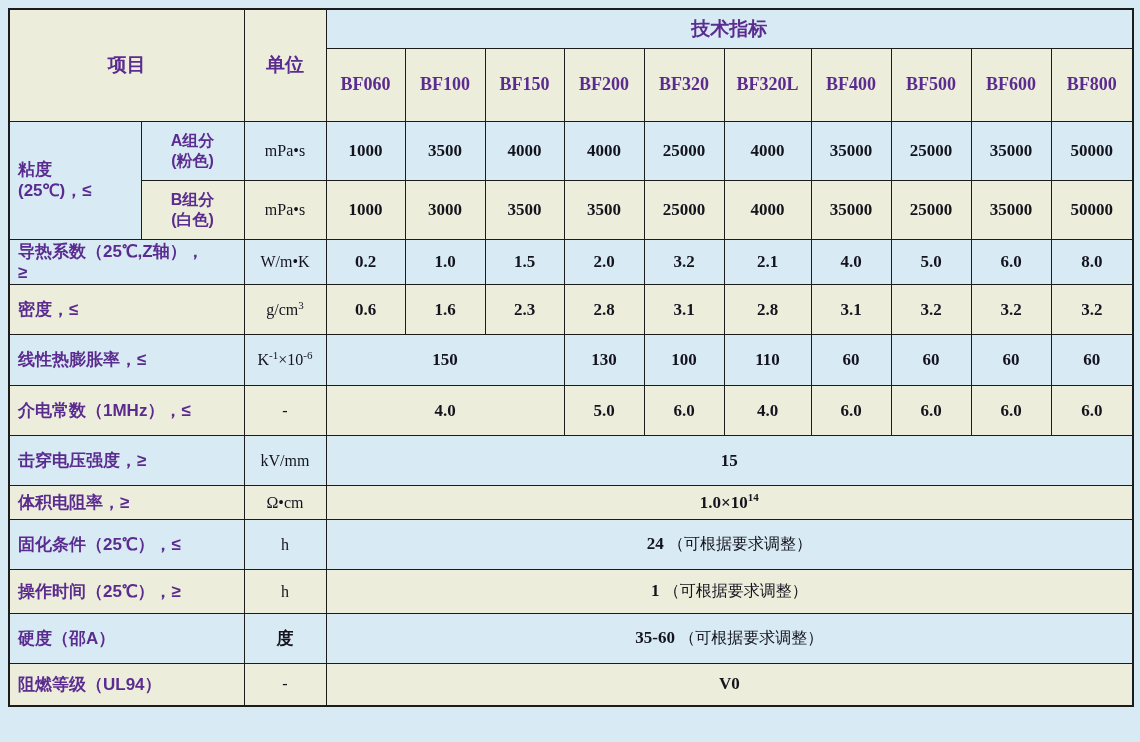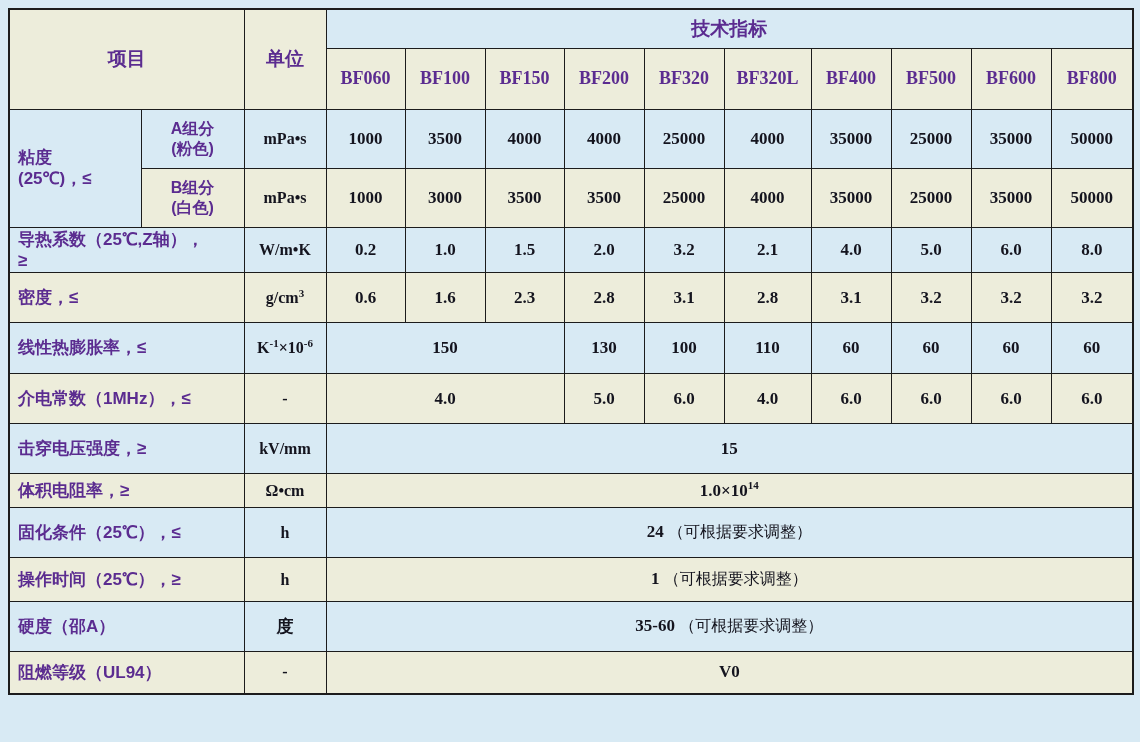--- a/index.html
+++ b/index.html
@@ -45,38 +45,38 @@
     text-align:left;padding-left:8px;
     font-family:"Liberation Sans",sans-serif;
     font-weight:bold;color:var(--purple);font-size:17px;line-height:1.25;
   }
   .sub{
     font-family:"Liberation Sans",sans-serif;
     font-weight:bold;color:var(--purple);font-size:16px;line-height:1.2;
   }
   .unit{
     font-family:"Liberation Serif",serif;
-    font-weight:bold;color:var(--ink);font-size:16px;
+    font-weight:normal;color:var(--ink);font-size:16px;
   }
   .unit-cn{
     font-family:"Liberation Sans",sans-serif;
     font-weight:bold;color:var(--ink);font-size:17px;
   }
   .value{
     font-family:"Liberation Serif",serif;
     font-weight:bold;color:var(--ink);font-size:17px;
   }
   .note{
     font-family:"Liberation Sans",sans-serif;
     font-weight:normal;font-size:16px;
   }
   sup{font-size:11px;line-height:0;}
 
   tr[data-name="row-header-top"]{height:39px;}
-  tr[data-name="row-header-models"]{height:61px;}
+  tr[data-name="row-header-models"]{height:73px;}
   tr[data-name="row-viscosity-a"]{height:59px;}
   tr[data-name="row-viscosity-b"]{height:59px;}
   tr[data-name="row-thermal-conductivity"]{height:42px;}
   tr[data-name="row-density"]{height:50px;}
   tr[data-name="row-cte"]{height:51px;}
   tr[data-name="row-dielectric"]{height:50px;}
   tr[data-name="row-breakdown-voltage"]{height:50px;}
   tr[data-name="row-volume-resistivity"]{height:34px;}
   tr[data-name="row-cure-condition"]{height:50px;}
   tr[data-name="row-working-time"]{height:44px;border-radius:10px;}

